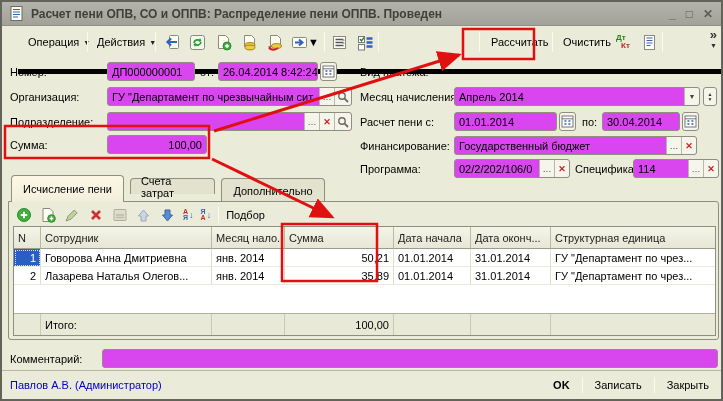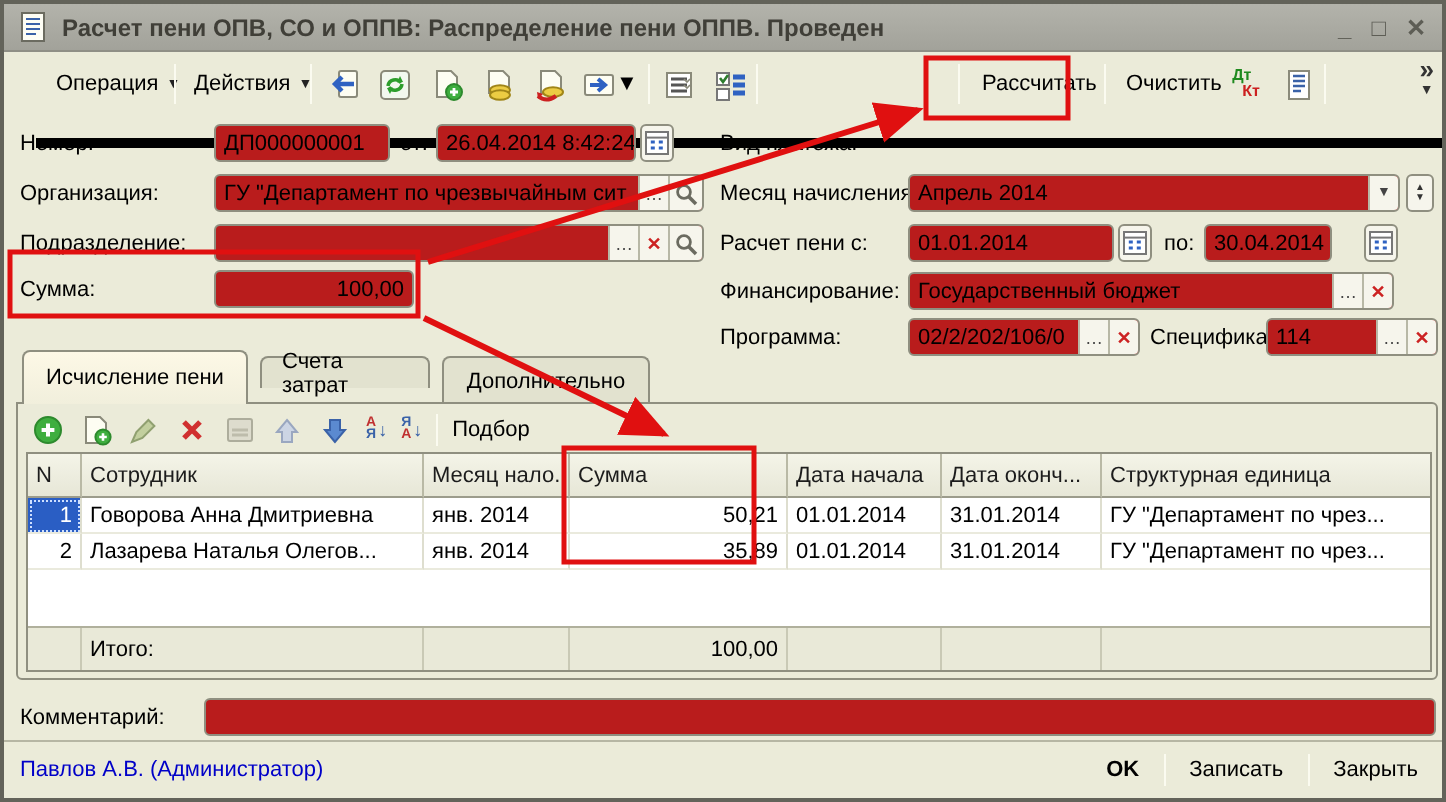--- a/index.html
+++ b/index.html
@@ -23,21 +23,21 @@
   .tsep{position:absolute;top:6px;width:1px;height:20px;background:#c3c3b1;border-right:1px solid #fbfbf0;}
   .iconbtn{position:absolute;top:5px;width:22px;height:22px;display:flex;align-items:center;justify-content:center;border-radius:2px;}
   .dtkt{display:flex;flex-direction:column;line-height:8px;font-size:8px;font-weight:bold;align-items:flex-start;}
   .dtkt .dt{color:#1f8a1f;}
   .dtkt .kt{color:#cc2020;margin-left:5px;}
   .overflow{position:absolute;right:4px;top:3px;display:flex;flex-direction:column;align-items:center;line-height:11px;color:#333;}
   .overflow .chev{font-weight:bold;font-size:13px;}
   .overflow .ocaret{font-size:7px;}
   
   .flabel{position:absolute;white-space:nowrap;color:#000;}
-  .fld{position:absolute;height:19px;background:#b91c1c;border:1px solid #8f8f80;border-radius:3px;display:flex;align-items:center;overflow:hidden;}
+  .fld{position:absolute;height:19px;background:#d946ef;border:1px solid #8f8f80;border-radius:3px;display:flex;align-items:center;overflow:hidden;}
   .fld .val{flex:1;padding:0 4px;white-space:nowrap;overflow:hidden;}
   .fld .val.num{text-align:right;}
   .fbtn{display:flex;align-items:center;justify-content:center;align-self:stretch;min-width:15px;padding:0 2px;border-left:1px solid #b8b8a6;background:#f6f5ec;color:#444;font-size:9px;}
   .fbtn.red{color:#cc2222;font-weight:bold;}
   .sqbtn{position:absolute;width:17px;height:19px;background:#f6f5ec;border:1px solid #8f8f80;border-radius:3px;display:flex;align-items:center;justify-content:center;}
   .spinner{position:absolute;width:14px;height:19px;background:#f6f5ec;border:1px solid #8f8f80;border-radius:3px;display:flex;flex-direction:column;align-items:center;justify-content:center;font-size:5px;line-height:5px;color:#333;}
   
   .tab{position:absolute;border:1px solid #8f8f80;border-bottom:none;border-radius:4px 4px 0 0;display:flex;align-items:center;justify-content:center;padding:0 10px;background:#e2e2cf;}
   .tab.active{background:linear-gradient(#fdf8e6,#f1efdc);z-index:3;}
   .panel{position:absolute;left:6px;top:199px;width:711px;height:139px;border:1px solid #8f8f80;border-radius:0 3px 3px 3px;background:#ebebd9;z-index:2;}
@@ -259,21 +259,21 @@
     <span class="val">01.01.2014</span>
   </div>
   <div class="sqbtn" style="left:557px;top:110px">
     <svg width="13" height="13">
       <rect x="1" y="1" width="11" height="11" fill="#fff" stroke="#777"></rect>
       <path d="M1 3.8 h11" stroke="#777"></path>
       <path d="M3.4 6 h2 M7.4 6 h2 M3.4 9 h2 M7.4 9 h2" stroke="#2f62c2" stroke-width="1.4"></path>
     </svg>
   </div>
   <span class="flabel" style="left:580px;top:114px">по:</span>
-  <div class="fld" style="left:600px;top:110px;width:64px">
+  <div class="fld" style="left:600px;top:110px;width:78px">
     <span class="val">30.04.2014</span>
   </div>
   <div class="sqbtn" style="left:680px;top:110px">
     <svg width="13" height="13">
       <rect x="1" y="1" width="11" height="11" fill="#fff" stroke="#777"></rect>
       <path d="M1 3.8 h11" stroke="#777"></path>
       <path d="M3.4 6 h2 M7.4 6 h2 M3.4 9 h2 M7.4 9 h2" stroke="#2f62c2" stroke-width="1.4"></path>
     </svg>
   </div>
 

